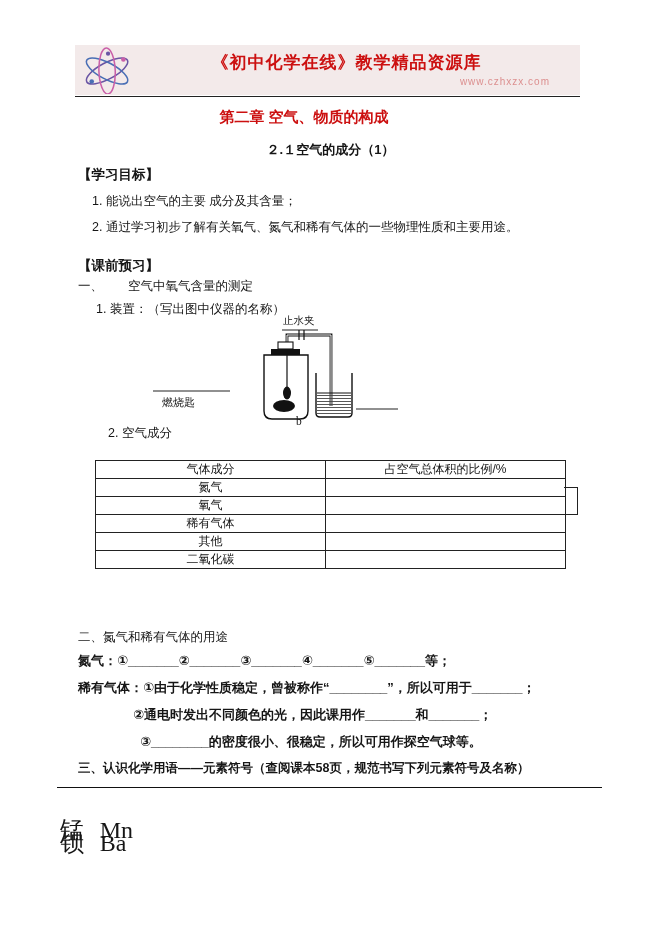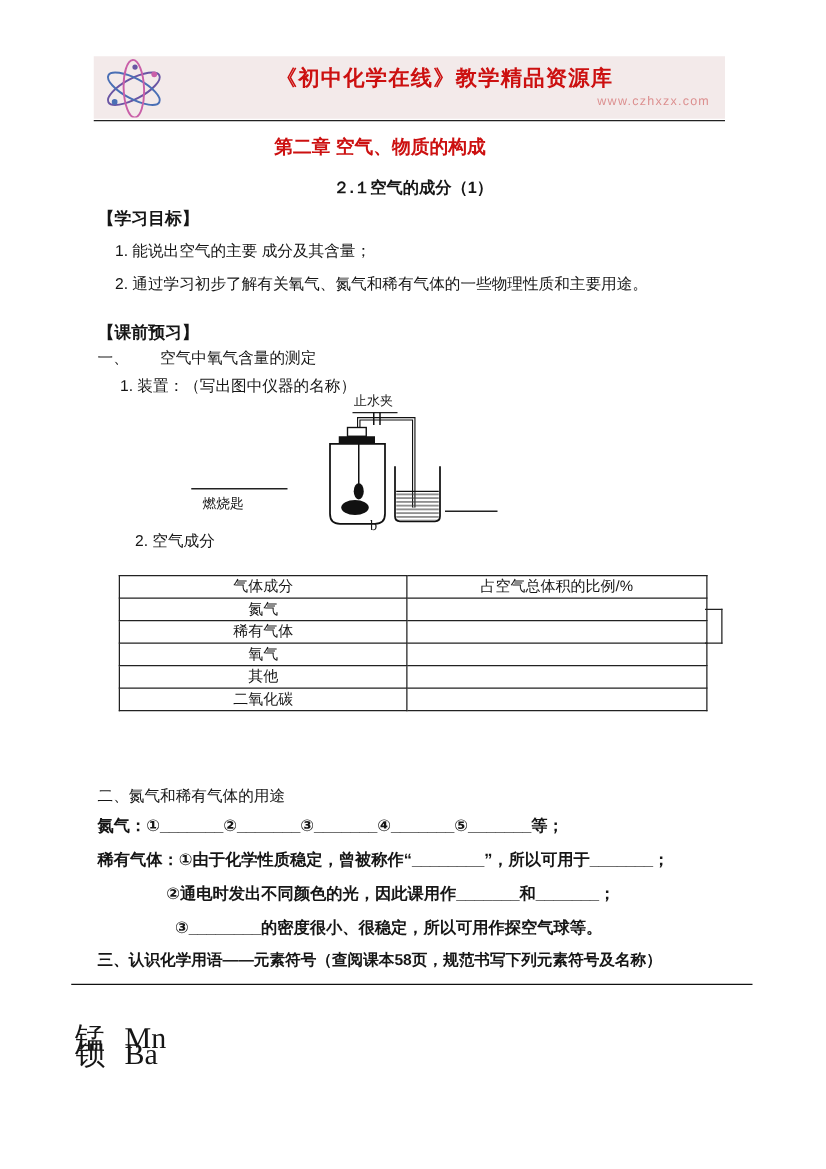--- a/index.html
+++ b/index.html
@@ -7,21 +7,21 @@
   body {
     width:661px; height:935px; position:relative; overflow:hidden;
     font-family:"Liberation Sans","DejaVu Sans",sans-serif; color:#161616;
   }
   .page { position:absolute; inset:0; background:#fff; }
 
   
   .banner { position:absolute; left:75px; top:45px; width:505px; height:50px;
     background:#f3eaea; display:flex; align-items:center; }
   .logo-wrap { width:68px; height:48px; display:flex; align-items:center; justify-content:center; }
-  .banner-text { flex:1; text-align:center; padding-right:12px; }
+  .banner-text { flex:1; text-align:center; padding-right:30px; }
   .banner-title { color:#cc1010; font-weight:bold; font-size:17px; letter-spacing:1px; line-height:1.2; }
   .banner-url { color:#dc8f8f; font-size:10px; margin-top:2px; letter-spacing:1px;text-align:right; }
   .hr-top { position:absolute; left:75px; top:96px; width:505px; border-top:1.5px solid #222; }
 
   
   .chapter-title { position:absolute; left:0; top:108px; width:608px; text-align:center;
     color:#cc1010; font-weight:bold; font-size:15px; }
   .section-title { position:absolute; left:0; top:141px; width:661px; text-align:center;
     font-weight:bold; font-size:13px; }
 
@@ -153,25 +153,25 @@
     <tbody>
         <tr>
       <td class="c1">气体成分</td>
       <td class="c2">占空气总体积的比例/%</td>
     </tr>
     <tr>
       <td class="c1">氮气</td>
       <td class="c2"></td>
     </tr>
     <tr>
+      <td class="c1">氧气</td>
+      <td class="c2"></td>
+    </tr>
+    <tr>
       <td class="c1">稀有气体</td>
-      <td class="c2"></td>
-    </tr>
-    <tr>
-      <td class="c1">氧气</td>
       <td class="c2"></td>
     </tr>
     <tr>
       <td class="c1">其他</td>
       <td class="c2"></td>
     </tr>
     <tr>
       <td class="c1">二氧化碳</td>
       <td class="c2"></td>
     </tr>

